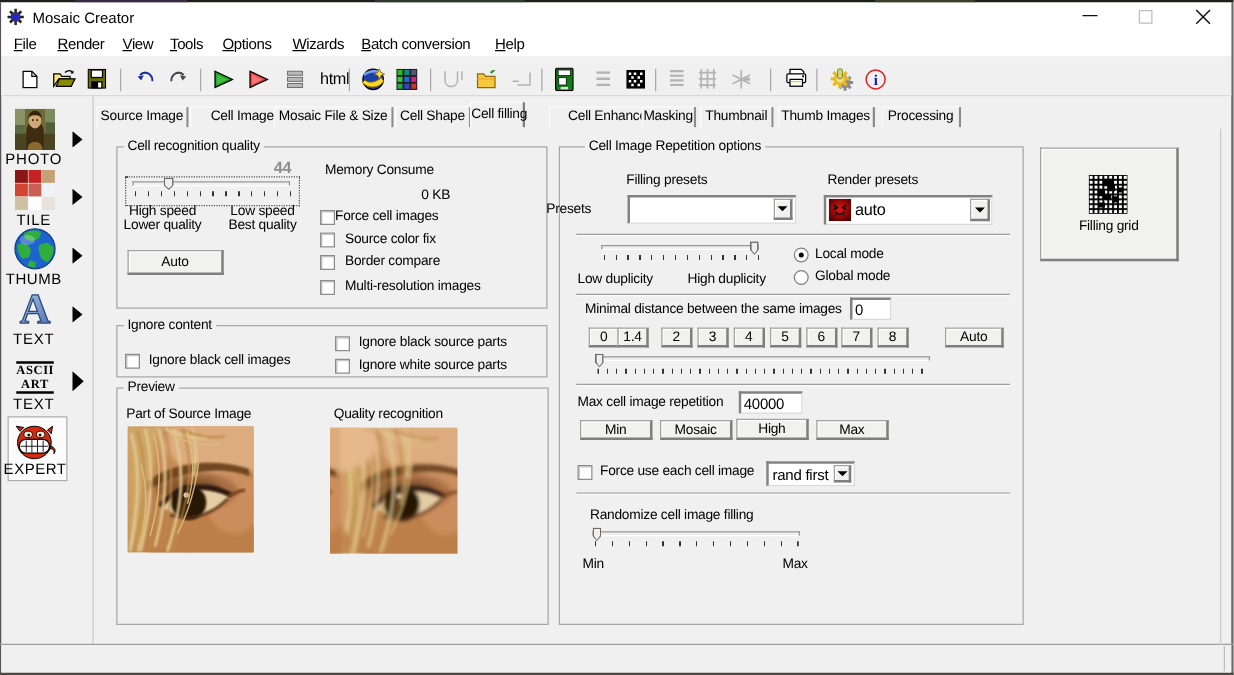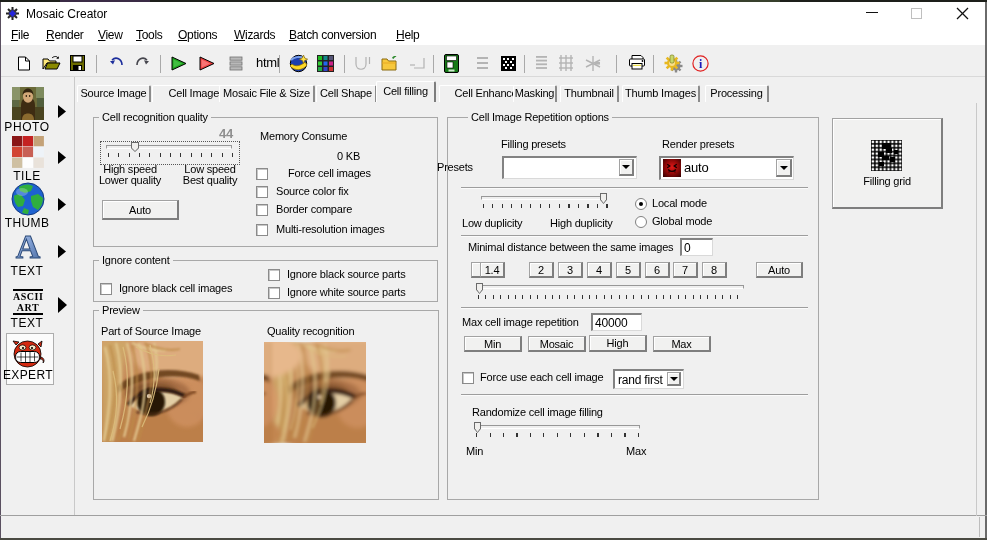--- a/index.html
+++ b/index.html
@@ -350,21 +350,21 @@
   </svg>
 
 <div class="a" style="left:0;top:515px;width:987px;height:1px;background:#9f9f9f"></div>
 <div class="a" style="left:1px;top:516px;width:984px;height:22px;background:#f0f0f0"></div>
 <div class="a" style="left:979px;top:517px;width:1px;height:20px;background:#bdbdbd"></div>
 
 <div class="tab" style="left:77px;width:74px">Source Image</div>
 <div class="tab" style="left:152px;width:90px">Cell Images</div>
 <div class="tab" style="left:219px;width:96px">Mosaic File &amp; Size</div>
 <div class="tab" style="left:316px;width:61px">Cell Shape</div>
-<div class="tab" style="left:376px;width:60px;top:81px;height:21px;line-height:19px;z-index:3;border-right-color:#7d7d7d">Cell filling</div>
+<div class="tab" style="left:376px;width:44px;top:81px;height:21px;line-height:19px;z-index:3;border-right-color:#7d7d7d">Cell filling</div>
 <div class="tab" style="left:439px;width:95px">Cell Enhance</div>
 <div class="tab" style="left:513px;width:44px">Masking</div>
 <div class="tab" style="left:560px;width:59px">Thumbnail</div>
 <div class="tab" style="left:622px;width:78px">Thumb Images</div>
 <div class="tab" style="left:705px;width:64px">Processing</div>
 <div class="a" style="left:976px;top:103px;width:1px;height:413px;background:#c9c9c9"></div>
 
 <div class="g" style="left:93px;top:117px;width:343px;height:128px"></div>
 <div class="gl" style="left:99px;top:112px">Cell recognition quality</div>
 <div class="lbl" style="left:219px;top:127px;font-weight:bold;color:#8f8f8f;font-size:13px">44</div>
@@ -373,21 +373,21 @@
 <div class="thumbp" style="left:131px;top:142px;height:10px">
     <i></i>
   </div>
 <div class="tks" style="left:108px;top:153px;width:125px;background:repeating-linear-gradient(90deg,#333 0 1px,transparent 1px 10.33px)"></div>
 <div class="lbl" style="left:130px;top:164px;transform:translateX(-50%);text-align:center;line-height:11px">High speed<br>Lower quality</div>
 <div class="lbl" style="left:210px;top:164px;transform:translateX(-50%);text-align:center;line-height:11px">Low speed<br>Best quality</div>
 <div class="btn" style="left:102px;top:200px;width:77px;height:20px">Auto</div>
 <div class="lbl" style="left:260px;top:130px">Memory Consume</div>
 <div class="lbl" style="left:337px;top:150px">0 KB</div>
 <div class="cb" style="left:256px;top:168px"></div>
-<div class="lbl" style="left:288px;top:167px">Force cell images</div>
+<div class="lbl" style="left:268px;top:167px">Force cell images</div>
 <div class="cb" style="left:256px;top:186px"></div>
 <div class="lbl" style="left:276px;top:185px">Source color fix</div>
 <div class="cb" style="left:256px;top:204px"></div>
 <div class="lbl" style="left:276px;top:203px">Border compare</div>
 <div class="cb" style="left:256px;top:224px"></div>
 <div class="lbl" style="left:276px;top:223px">Multi-resolution images</div>
 
 <div class="g" style="left:93px;top:260px;width:343px;height:40px"></div>
 <div class="gl" style="left:99px;top:255px">Ignore content</div>
 <div class="cb" style="left:100px;top:283px"></div>
@@ -507,21 +507,21 @@
 <div class="radio sel" style="left:635px;top:198px"></div>
 <div class="lbl" style="left:652px;top:197px">Local mode</div>
 <div class="radio" style="left:635px;top:216px"></div>
 <div class="lbl" style="left:652px;top:215px">Global mode</div>
 <div class="sep" style="left:461px;top:235px;width:347px"></div>
 <div class="lbl" style="left:468px;top:241px">Minimal distance between the same images</div>
 <div class="sunk" style="left:680px;top:238px;width:33px;height:18px">
     <span style="position:absolute;left:2px;top:1px;font-size:12px">0</span>
   </div>
 <div class="btn" style="left:471px;top:262px;width:25px;height:16px">0</div>
-<div class="btn" style="left:480px;top:262px;width:25px;height:16px">1.4</div>
+<div class="btn" style="left:494px;top:262px;width:25px;height:16px">1.4</div>
 <div class="btn" style="left:529px;top:262px;width:25px;height:16px">2</div>
 <div class="btn" style="left:558px;top:262px;width:25px;height:16px">3</div>
 <div class="btn" style="left:587px;top:262px;width:25px;height:16px">4</div>
 <div class="btn" style="left:616px;top:262px;width:25px;height:16px">5</div>
 <div class="btn" style="left:645px;top:262px;width:25px;height:16px">6</div>
 <div class="btn" style="left:673px;top:262px;width:25px;height:16px">7</div>
 <div class="btn" style="left:702px;top:262px;width:25px;height:16px">8</div>
 <div class="btn" style="left:756px;top:262px;width:47px;height:16px">Auto</div>
 <div class="a" style="left:476px;top:285px;width:268px;height:4px;background:#efefef;border:1px solid #989898;border-bottom-color:#fff;box-sizing:border-box"></div>
 <div class="thumbp" style="left:476px;top:283px;height:11px;width:7px">

